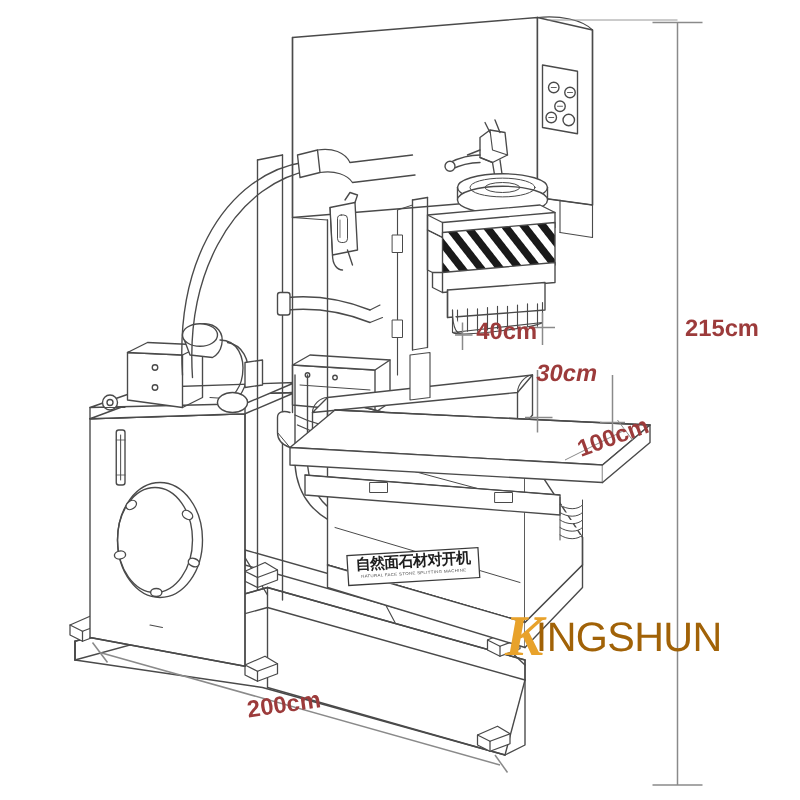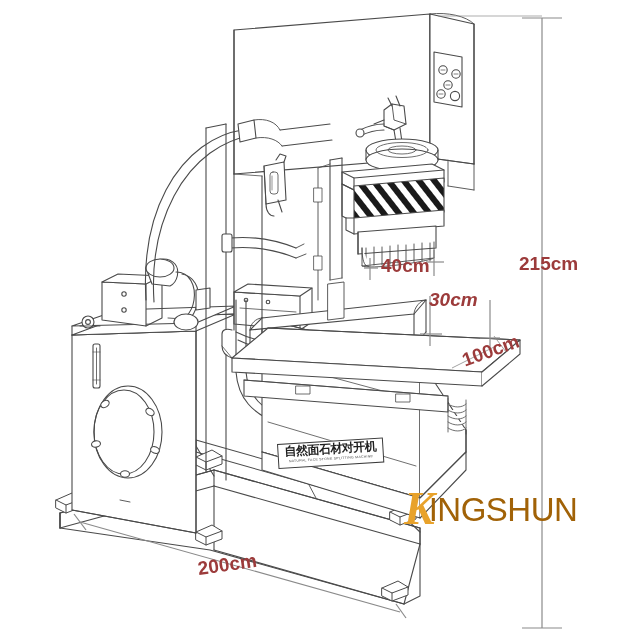--- a/index.html
+++ b/index.html
@@ -27,21 +27,21 @@
     height: 640px;
   }
   .dim-label {
     position: absolute;
     color: #9c3b3b;
     font-family: "Liberation Sans", sans-serif;
     font-weight: bold;
     white-space: nowrap;
     letter-spacing: 0px;
   }
-  #dim-215 { left: 519px; top: 253px; font-size: 19px; }
+  #dim-215 { left: 548px; top: 253px; font-size: 19px; }
   #dim-40  { left: 381px; top: 255px; font-size: 19px; }
   #dim-30  { left: 429px; top: 289px; font-size: 19px; font-style: italic; }
   #dim-100 { left: 463px; top: 350px; font-size: 19px; transform: rotate(-20deg); transform-origin: 0 50%; }
   #dim-200 { left: 198px; top: 558px; font-size: 19px; transform: rotate(-8deg); transform-origin: 0 50%; }
 
   #brand {
     position: absolute;
     left: 404px;
     top: 487px;
     height: 44px;

